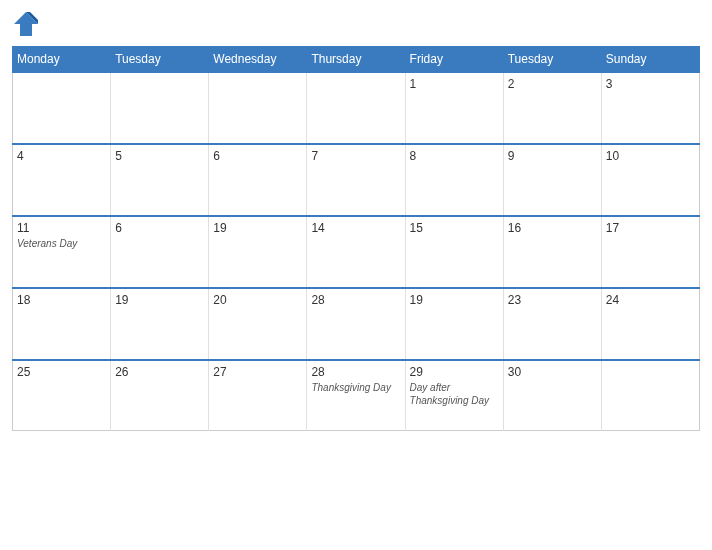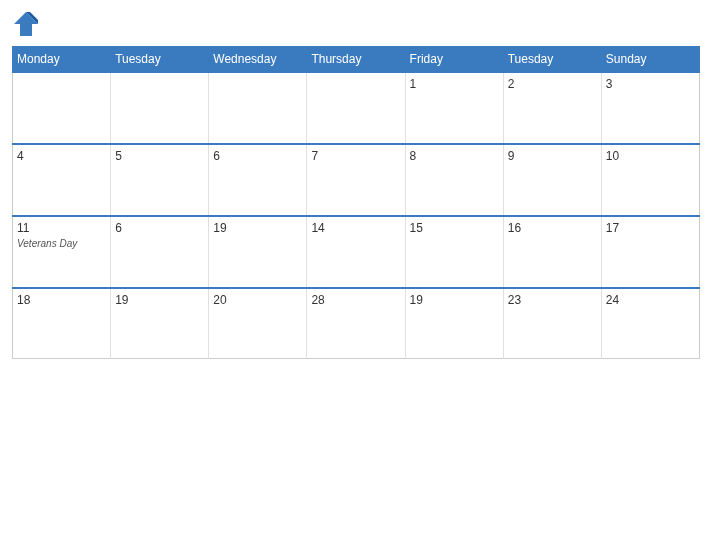--- a/index.html
+++ b/index.html
@@ -215,15 +215,39 @@
           <td>
             <span class="day-number">19</span>
           </td>
           <td>
             <span class="day-number">23</span>
           </td>
           <td>
             <span class="day-number">24</span>
           </td>
         </tr>
+        <tr>
+          <td>
+            <span class="day-number">25</span>
+          </td>
+          <td>
+            <span class="day-number">26</span>
+          </td>
+          <td>
+            <span class="day-number">27</span>
+          </td>
+          <td>
+            <span class="day-number">28</span>
+            <div class="event-text">Thanksgiving Day</div>
+          </td>
+          <td>
+            <span class="day-number">29</span>
+            <div class="event-text">Day after</div>
+            <div class="event-text">Thanksgiving Day</div>
+          </td>
+          <td>
+            <span class="day-number">30</span>
+          </td>
+          <td style="border-top: 2px solid rgb(58, 123, 191);"></td>
+        </tr>
       </tbody>
   </table>
 </div>
 
 </body></html>

